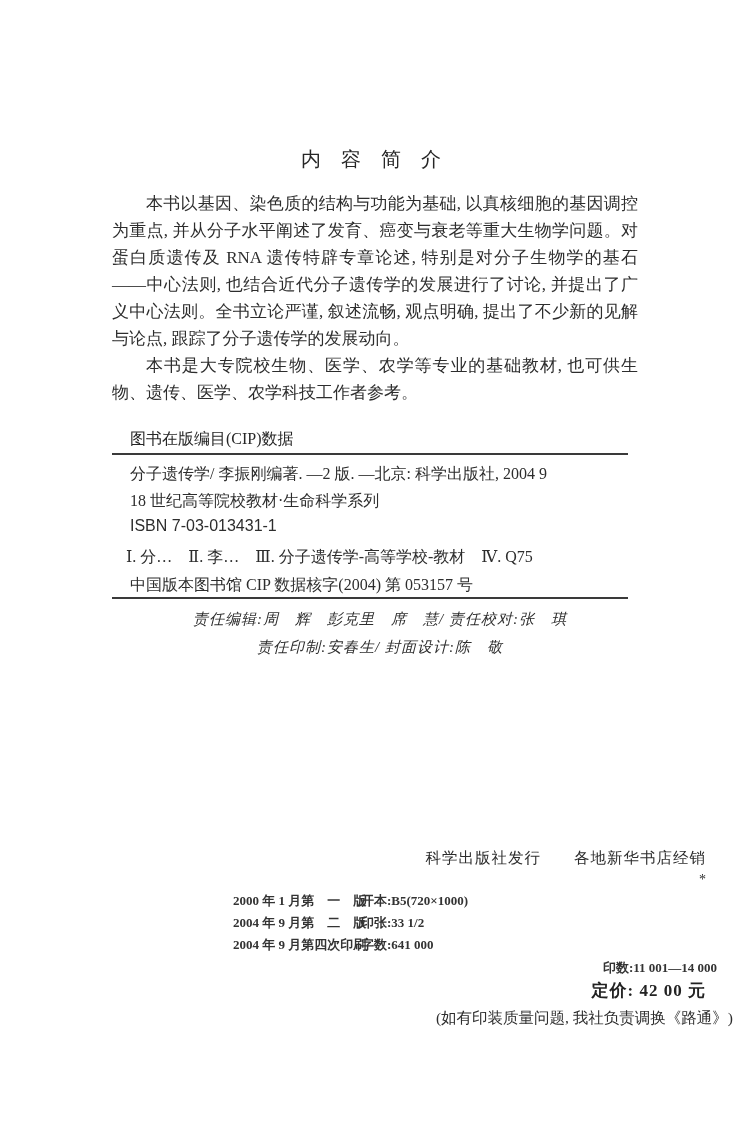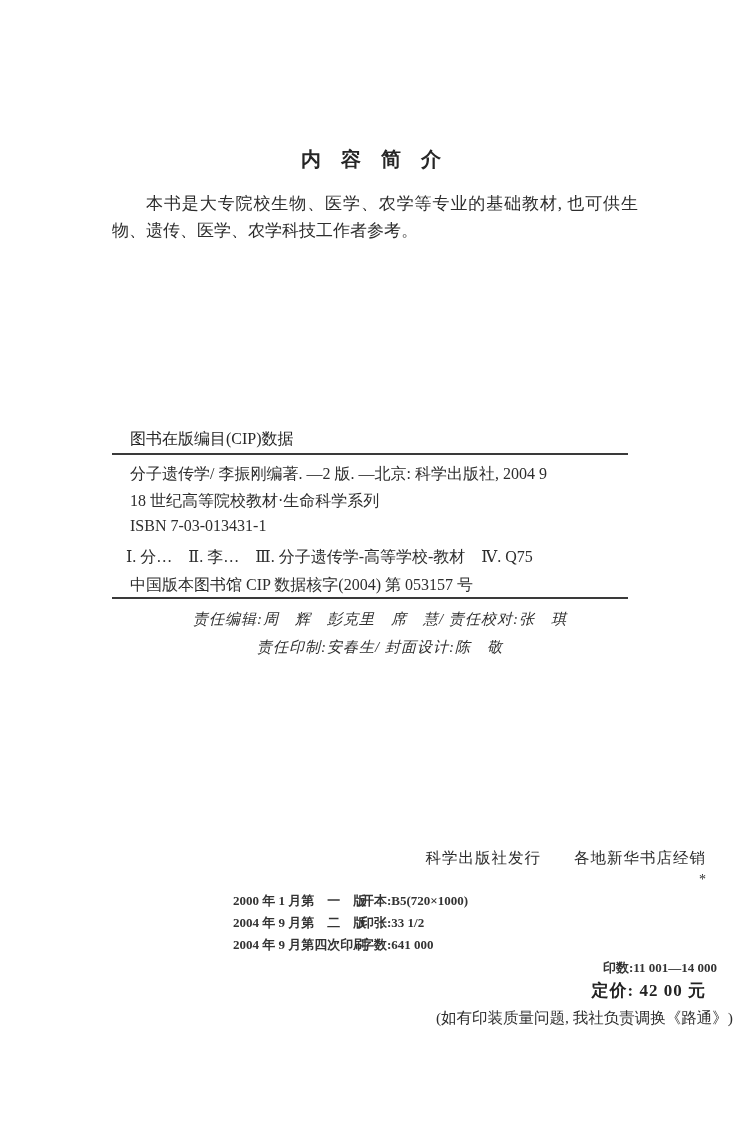--- a/index.html
+++ b/index.html
@@ -10,21 +10,21 @@
     background: #ffffff;
     font-family: "Liberation Serif", "DejaVu Serif", serif;
     color: #2c2c2c;
     overflow: hidden;
   }
   .doc-title {
     position: absolute;
     top: 146px; left: 0; width: 742px;
     text-align: center;
     font-size: 20px;
-    font-weight: bold;
+    font-weight: normal;
     color: #262626;
   }
   .intro {
     position: absolute;
     top: 190px; left: 112px; width: 526px;
     font-size: 17px;
     line-height: 27px;
     text-align: justify;
     text-justify: inter-ideograph;
     color: #2d2d2d;
@@ -46,21 +46,21 @@
   .rule-bottom { top: 597px; }
   .cip-line {
     position: absolute;
     left: 130px;
     font-size: 16px;
     color: #2d2d2d;
     white-space: nowrap;
   }
   .cip-book   { top: 464px; }
   .cip-series { top: 491px; }
-  .cip-isbn   { top: 517px; font-family: Liberation Serif, serif; }
+  .cip-isbn   { top: 517px; font-family: Liberation Sans, sans-serif; }
   .cip-class  { top: 547px; left: 126px; }
   .cip-record { top: 575px; }
   .credit-line {
     position: absolute;
     left: 0; width: 760px;
     text-align: center;
     font-size: 15px;
     font-style: italic;
     color: #2d2d2d;
     letter-spacing: 1px;
@@ -90,20 +90,21 @@
   .note      { top: 1008px; font-size: 15.5px; margin-left: 27px; }
 </style>
 </head>
 <body>
 
 <div class="page">
 
   <div class="doc-title">内　容　简　介</div>
 
   <div class="intro">
+    <p>本书以基因、染色质的结构与功能为基础, 以真核细胞的基因调控为重点, 并从分子水平阐述了发育、癌变与衰老等重大生物学问题。对蛋白质遗传及 RNA 遗传特辟专章论述, 特别是对分子生物学的基石——中心法则, 也结合近代分子遗传学的发展进行了讨论, 并提出了广义中心法则。全书立论严谨, 叙述流畅, 观点明确, 提出了不少新的见解与论点, 跟踪了分子遗传学的发展动向。</p>
     <p>本书是大专院校生物、医学、农学等专业的基础教材, 也可供生物、遗传、医学、农学科技工作者参考。</p>
   </div>
 
   <div class="cip-header">图书在版编目(CIP)数据</div>
   <div class="rule rule-top"></div>
 
   <div class="cip-line cip-book">分子遗传学/ 李振刚编著. —2 版. —北京: 科学出版社, 2004 9</div>
   <div class="cip-line cip-series">18 世纪高等院校教材·生命科学系列</div>
   <div class="cip-line cip-isbn">ISBN 7-03-013431-1</div>
   <div class="cip-line cip-class">Ⅰ. 分…　Ⅱ. 李…　Ⅲ. 分子遗传学-高等学校-教材　Ⅳ. Q75</div>

